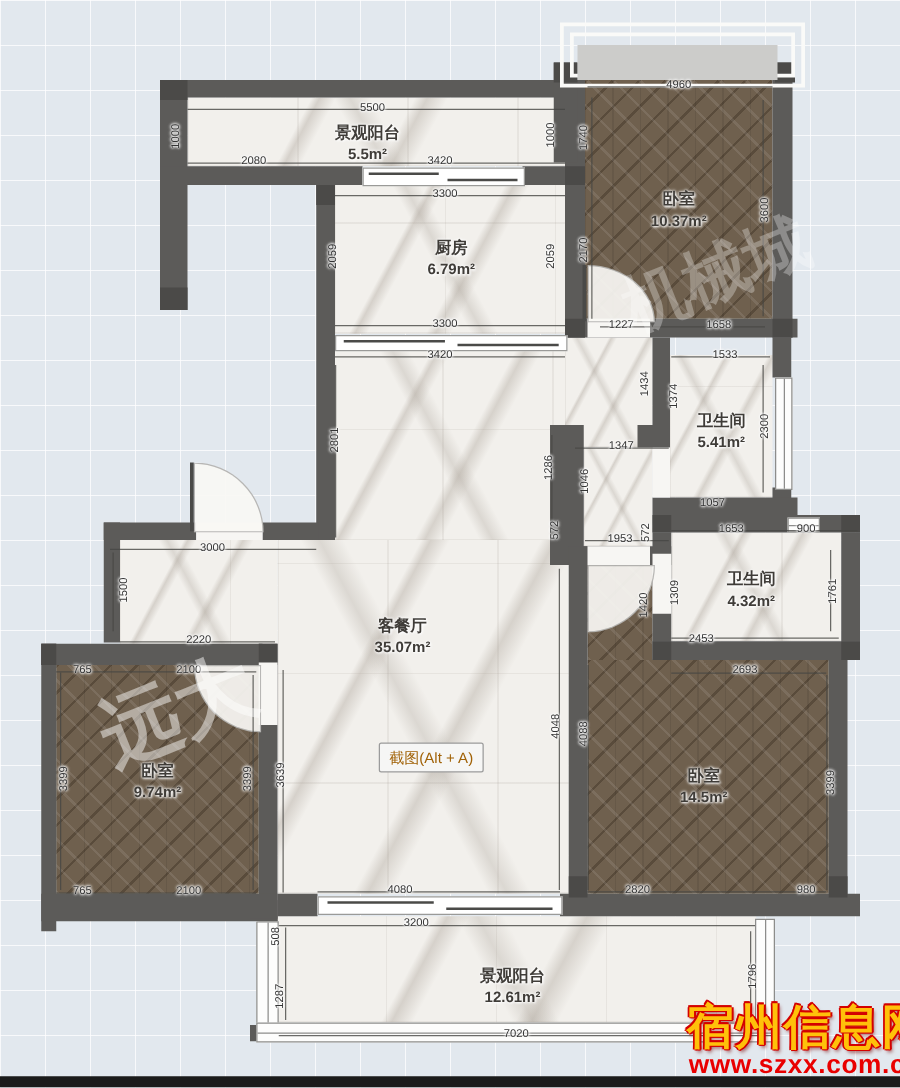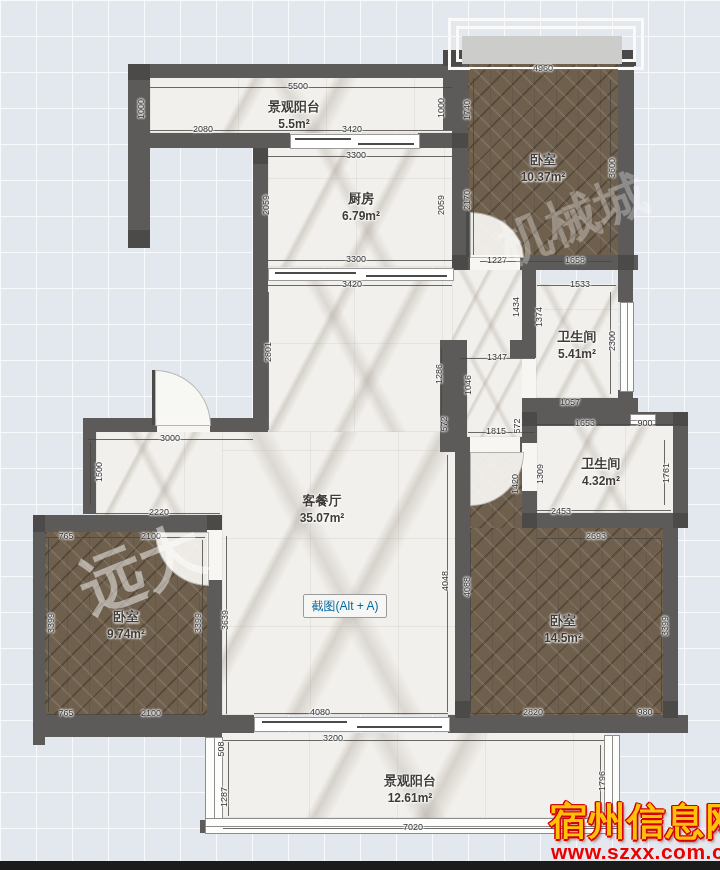--- a/index.html
+++ b/index.html
@@ -39,21 +39,21 @@
     transform:translate(-50%,-50%);line-height:1;
     text-shadow:0 0 2px #fff,0 0 2px #fff,0 0 3px #fff,0 0 3px #fff;}
   .dim.v{transform:translate(-50%,-50%) rotate(-90deg);}
   .roomlabel{position:absolute;transform:translate(-50%,-50%);text-align:center;
     color:#3f3c38;white-space:nowrap;
     text-shadow:0 0 2px #fff,0 0 3px rgba(255,255,255,.9),1px 1px 2px rgba(255,255,255,.9);}
   .roomlabel .nm{font-size:13px;font-weight:bold;display:block;}
   .roomlabel .ar{font-size:12px;font-weight:bold;display:block;margin-top:1px;}
   #shot-btn{position:absolute;left:303px;top:594px;width:84px;height:24px;
     background:#f6f6f5;border:1px solid #9b9b9b;border-radius:2px;
-    font-size:12px;color:#0369a1;display:flex;align-items:center;justify-content:center;
+    font-size:12px;color:#a16207;display:flex;align-items:center;justify-content:center;
     font-family:"Liberation Sans",sans-serif;cursor:pointer;padding:0;}
   .diagwm{position:absolute;color:rgba(255,255,255,.48);font-weight:bold;
     font-family:"DejaVu Sans",sans-serif;pointer-events:none;}
   #wm1{left:78px;top:525px;font-size:64px;transform:rotate(-22deg);}
   #wm2{left:495px;top:185px;font-size:52px;transform:rotate(-22deg);color:rgba(255,255,255,.30);}
   #site-name{position:absolute;left:549px;top:796px;font-size:38px;font-weight:bold;
     font-family:"DejaVu Serif",serif;color:#ffc10a;letter-spacing:1px;white-space:nowrap;
     text-shadow:1.5px 0 0 #d40000,-1.5px 0 0 #d40000,0 1.5px 0 #d40000,0 -1.5px 0 #d40000,
       1px 1px 0 #d40000,-1px -1px 0 #d40000,2px 3px 3px rgba(120,0,0,.55);}
   #site-url{position:absolute;left:551px;top:840px;font-size:21px;font-weight:bold;
@@ -248,21 +248,21 @@
       <span class="dim v" style="left: 268px; top: 352px;">2801</span>
       <span class="dim" style="left: 580px; top: 284px;">1533</span>
       <span class="dim v" style="left: 516px; top: 307px;">1434</span>
       <span class="dim v" style="left: 539px; top: 317px;">1374</span>
       <span class="dim v" style="left: 612px; top: 341px;">2300</span>
       <span class="dim" style="left: 497px; top: 357px;">1347</span>
       <span class="dim v" style="left: 468px; top: 385px;">1046</span>
       <span class="dim v" style="left: 439px; top: 374px;">1286</span>
       <span class="dim v" style="left: 444px; top: 424px;">572</span>
       <span class="dim v" style="left: 517px; top: 426px;">572</span>
-      <span class="dim" style="left: 496px; top: 431px;">1815</span>
+      <span class="dim" style="left: 496px; top: 431px;">1953</span>
       <span class="dim" style="left: 570px; top: 402px;">1057</span>
       <span class="dim" style="left: 585px; top: 423px;">1653</span>
       <span class="dim" style="left: 645px; top: 423px;">900</span>
       <span class="dim v" style="left: 515px; top: 484px;">1420</span>
       <span class="dim v" style="left: 540px; top: 474px;">1309</span>
       <span class="dim v" style="left: 666px; top: 473px;">1761</span>
       <span class="dim" style="left: 561px; top: 511px;">2453</span>
       <span class="dim" style="left: 596px; top: 536px;">2693</span>
       <span class="dim" style="left: 170px; top: 438px;">3000</span>
       <span class="dim v" style="left: 99px; top: 472px;">1500</span>
@@ -270,21 +270,21 @@
       <span class="dim" style="left: 66px; top: 536px;">765</span>
       <span class="dim" style="left: 151px; top: 536px;">2100</span>
       <span class="dim v" style="left: 51px; top: 623px;">3399</span>
       <span class="dim v" style="left: 198px; top: 623px;">3399</span>
       <span class="dim v" style="left: 225px; top: 620px;">3639</span>
       <span class="dim" style="left: 66px; top: 713px;">765</span>
       <span class="dim" style="left: 151px; top: 713px;">2100</span>
       <span class="dim v" style="left: 445px; top: 581px;">4048</span>
       <span class="dim v" style="left: 467px; top: 587px;">4088</span>
       <span class="dim v" style="left: 665px; top: 626px;">3399</span>
-      <span class="dim" style="left: 533px; top: 712px;">2820</span>
+      <span class="dim" style="left: 510px; top: 712px;">2820</span>
       <span class="dim" style="left: 645px; top: 712px;">980</span>
       <span class="dim" style="left: 320px; top: 712px;">4080</span>
       <span class="dim" style="left: 333px; top: 738px;">3200</span>
       <span class="dim v" style="left: 221px; top: 749px;">508</span>
       <span class="dim v" style="left: 224px; top: 797px;">1287</span>
       <span class="dim" style="left: 413px; top: 827px;">7020</span>
       <span class="dim v" style="left: 602px; top: 781px;">1796</span>
     </div>
 
   <span class="diagwm" id="wm1">远大</span>

